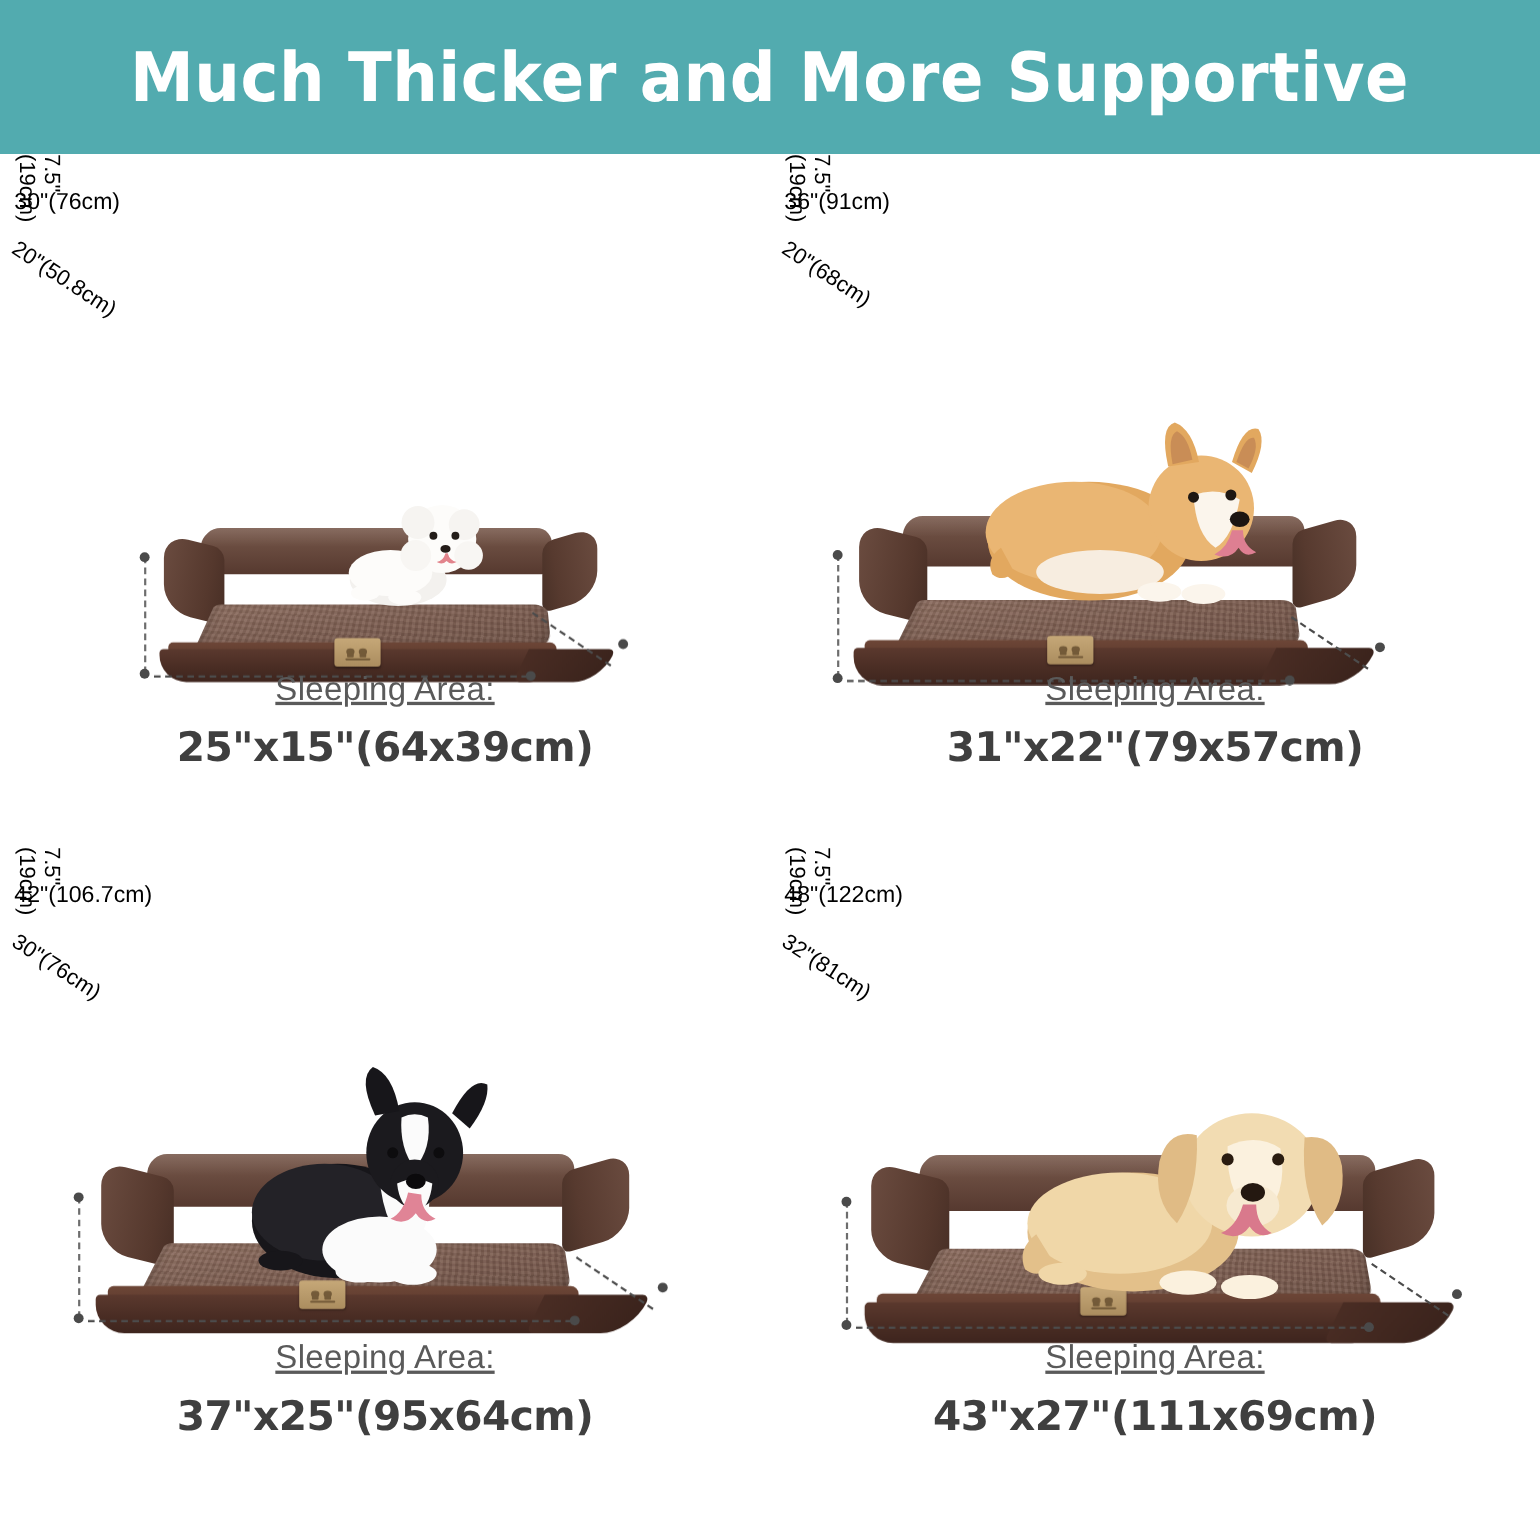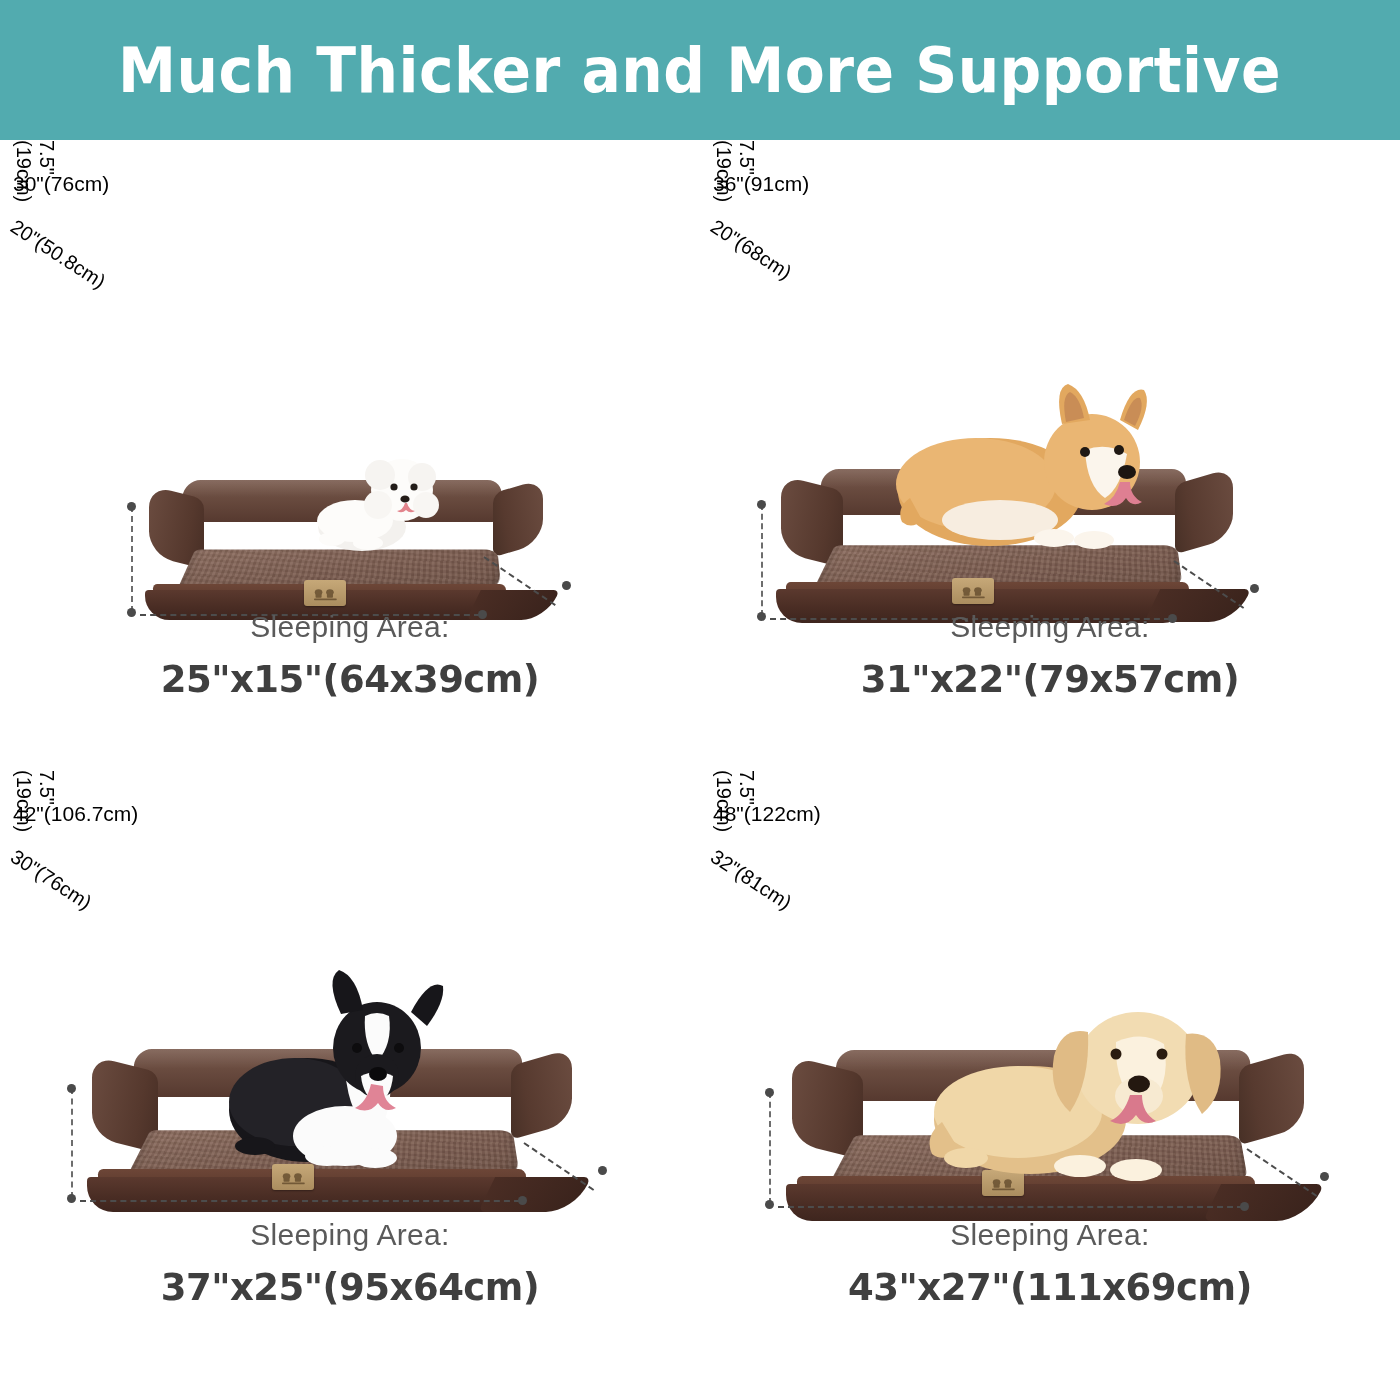--- a/index.html
+++ b/index.html
@@ -218,20 +218,21 @@
     text-align: center;
     color: #4b4b4b;
   }
   .caption-label {
     font-size: 30px;
     font-weight: normal;
     color: #5a5a5a;
     letter-spacing: 0.3px;
     margin-bottom: 14px;
     font-family: "Liberation Sans", sans-serif;
+    text-decoration: underline;
   }
   .caption-value {
     font-size: 37px;
     font-weight: bold;
     color: #3f3f3f;
     font-family: "DejaVu Sans", sans-serif;
     letter-spacing: -0.5px;
   }
 </style>
 </head>

